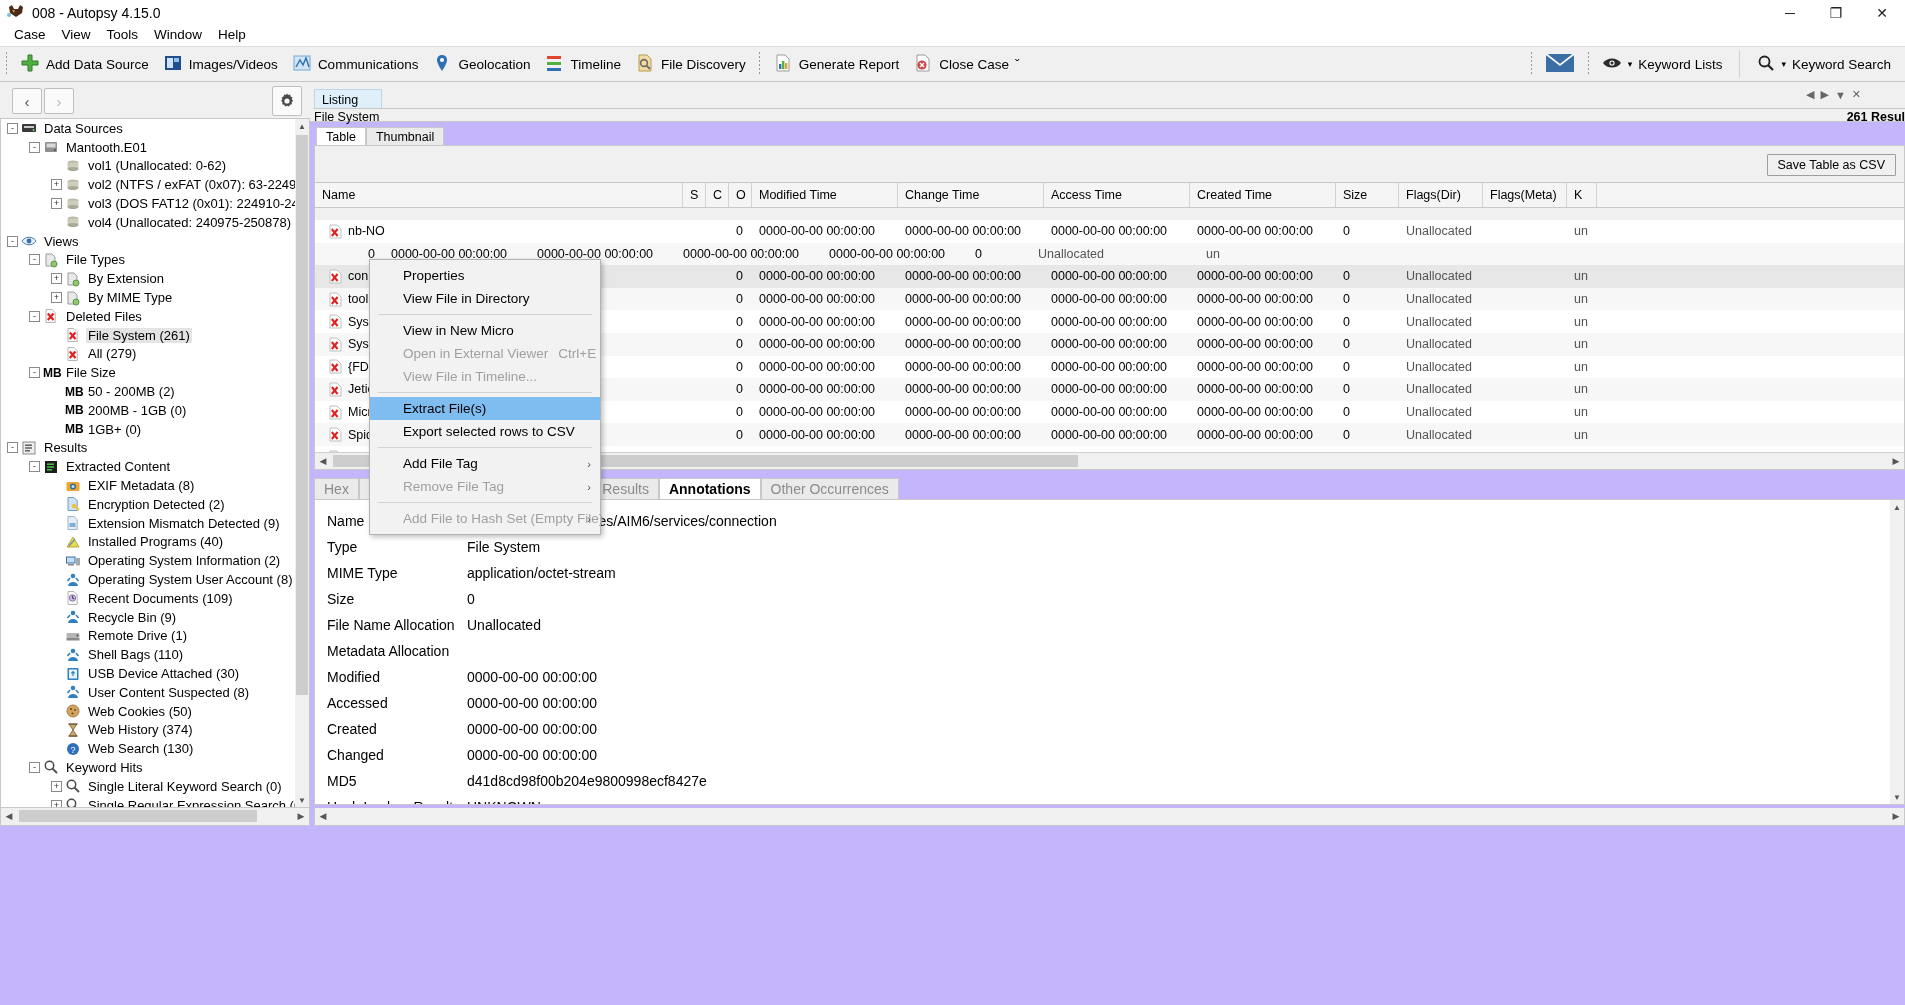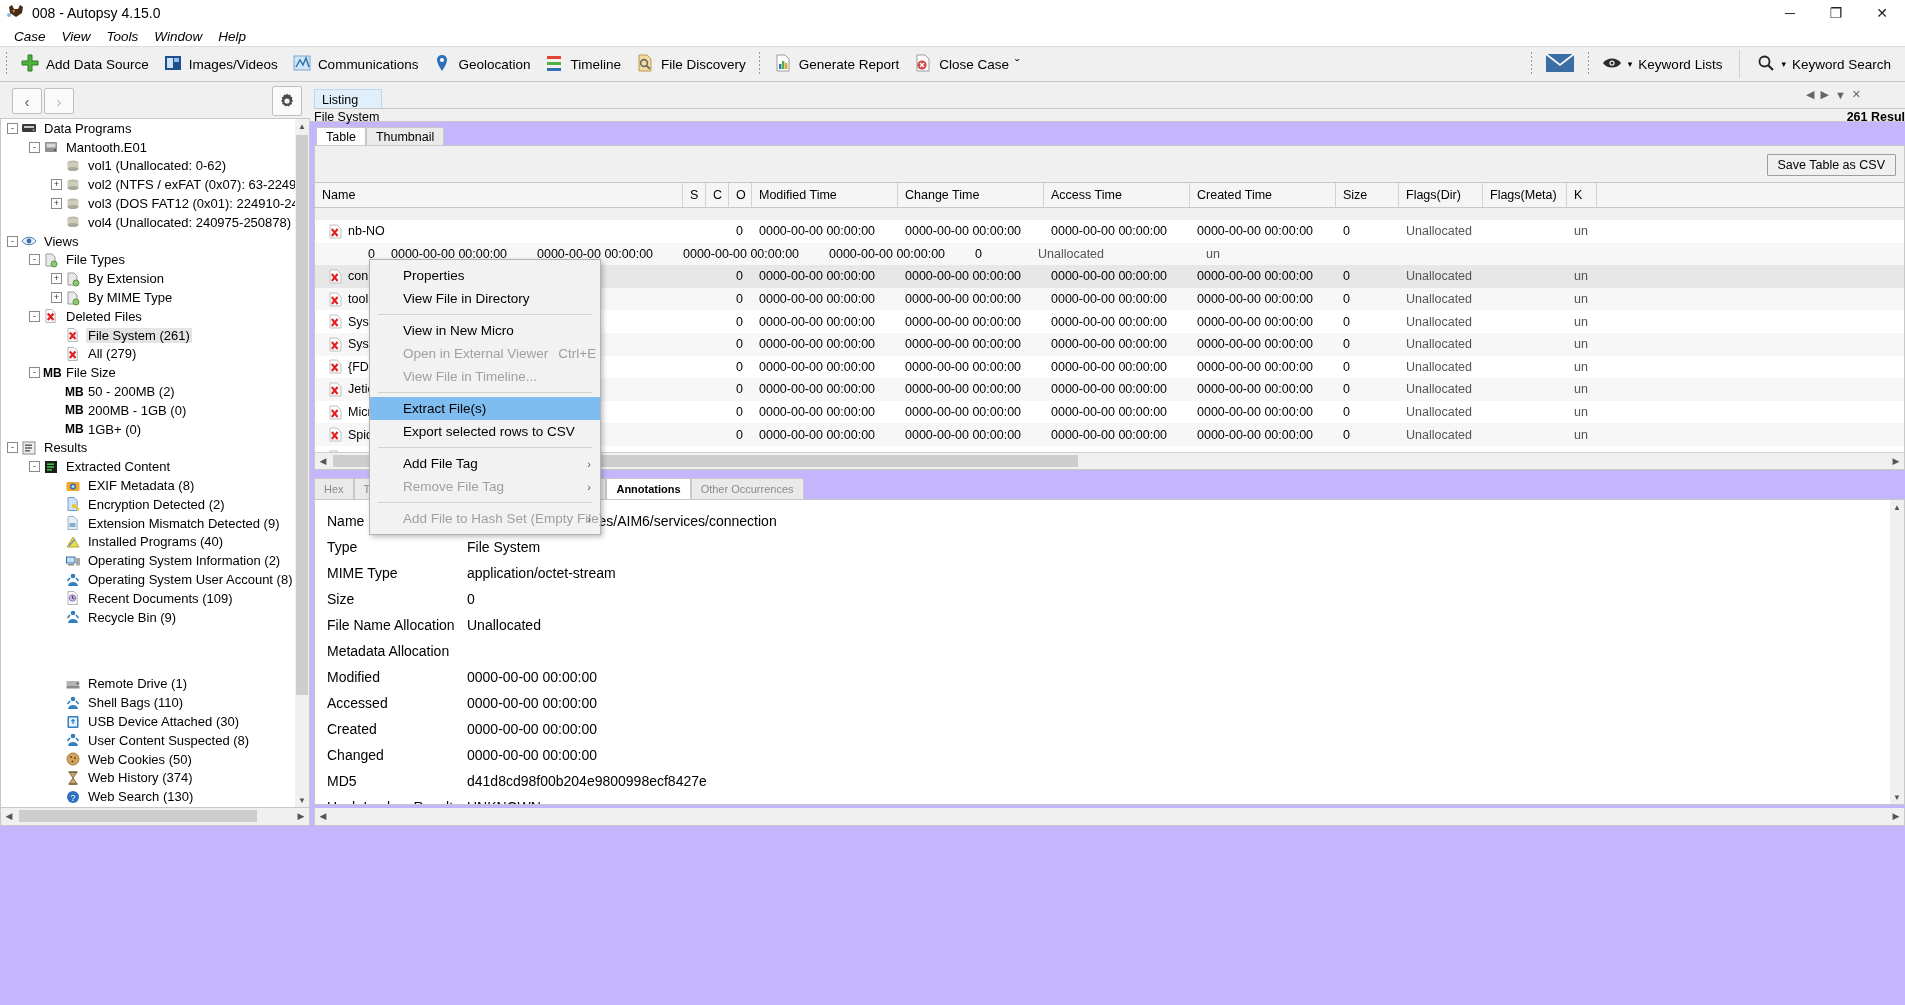--- a/index.html
+++ b/index.html
@@ -21,21 +21,21 @@
   }
   .titlebar .tb-icon { width: 20px; height: 18px; margin-left: 6px; margin-right: 6px; position: relative; }
   .titlebar .tb-title { font-size: 14px; color: #000; }
   .win-btns { position: absolute; right: 0; top: 0; height: 26px; display: flex; }
   .win-btn { width: 46px; height: 26px; display: flex; align-items: center; justify-content: center;
              font-size: 14px; color: #222; }
 
   
   .menubar {
     position: absolute; left: 0; top: 26px; width: 1905px; height: 20px;
-    background: #ffffff; display: flex; align-items: center; padding-left: 6px; font-style: italic;
+    background: #ffffff; display: flex; padding-left: 6px;
   }
   .menubar .mi { padding: 1px 8px; font-size: 13.5px; color: #000; }
 
   
   .toolbar {
     position: absolute; left: 0; top: 46px; width: 1905px; height: 36px;
     background: #f0f0f0; border-top: 1px solid #dcdcdc; border-bottom: 1px solid #c8c8c8;
     display: flex; align-items: center;
   }
   .tb-item { display: flex; align-items: center; height: 34px; padding: 0 7px; gap: 6px; }
@@ -142,21 +142,21 @@
   .grid-hscroll {
     position: absolute; left: 0; bottom: 0; width: 100%; height: 17px; background: #f0f0f0;
     border-top: 1px solid #d0d0d0;
   }
   .grid-hscroll .gha { position: absolute; top: 0; width: 16px; height: 16px;
       display: flex; align-items: center; justify-content: center; font-size: 9px; color: #555; }
   .grid-hscroll .thumb { position: absolute; top: 2px; left: 18px; width: 745px; height: 12px; background: #cdcdcd; }
 
   
   .detail-tabs { position: absolute; left: 314px; top: 478px; display: flex; }
-  .dtab { height: 21px; padding: 0 9px; font-size: 11px; display: flex; align-items: center;
+  .dtab { height: 21px; padding: 0 9px; font-size: 14px; display: flex; align-items: center;
           border: 1px solid #c8c8c8; border-bottom: none; background: #eaeaea; color: #8b8b8b; }
   .dtab.active { background: #ffffff; color: #000; font-weight: bold; }
   .detail-panel {
     position: absolute; left: 314px; top: 499px; width: 1591px; height: 306px;
     background: #ffffff; border: 1px solid #c8c8c8; overflow: hidden;
   }
   .drow { display: flex; height: 26px; align-items: center; font-size: 14px; }
   .dkey { width: 152px; padding-left: 12px; }
   .dval { flex: 1; }
   .detail-vscroll { position: absolute; right: 0; top: 0; width: 14px; height: 100%; background: #f0f0f0; }
@@ -354,21 +354,21 @@
 
   <div class="tree-panel">
     <div class="tree-inner" id="tree-inner">
         <div class="tnode" style="padding-left: 6px;">
           <span class="exp">-</span>
           <span class="ticon"><svg width="16" height="16" viewBox="0 0 16 16">
               <rect x="1" y="4" width="14" height="8" rx="1" fill="#3a3a3a"></rect>
               <rect x="3" y="6" width="10" height="2" fill="#c9c9c9"></rect>
               <circle cx="12.5" cy="10" r="1" fill="#7ec97e"></circle>
             </svg></span>
-          <span class="tlabel">Data Programs</span>
+          <span class="tlabel">Data Sources</span>
         </div>
         <div class="tnode" style="padding-left: 28px;">
           <span class="exp">-</span>
           <span class="ticon"><svg width="16" height="16" viewBox="0 0 16 16">
               <rect x="2" y="3" width="12" height="10" rx="1" fill="#8f8f8f"></rect>
               <rect x="3.5" y="4.5" width="9" height="4" fill="#d8d8d8"></rect>
               <circle cx="12" cy="11" r="1" fill="#4a4a4a"></circle>
             </svg></span>
           <span class="tlabel">Mantooth.E01</span>
         </div>
@@ -568,21 +568,21 @@
         </div>
         <div class="tnode" style="padding-left: 50px;">
           <span class="exp none"></span>
           <span class="ticon"><svg width="16" height="16" viewBox="0 0 16 16">
               <circle cx="8" cy="4" r="2.3" fill="#2f7fc1"></circle>
               <path d="M3 14 C3.5 8.5, 12.5 8.5, 13 14 Z" fill="#2f7fc1"></path>
               <path d="M2.5 9 L5 6 M13.5 9 L11 6" stroke="#2f7fc1" stroke-width="1.6"></path>
             </svg></span>
           <span class="tlabel">Recycle Bin (9)</span>
         </div>
-        <div class="tnode" style="padding-left: 50px; margin-top: 48px;">
+        <div class="tnode" style="padding-left: 50px;">
           <span class="exp none"></span>
           <span class="ticon"><svg width="16" height="16" viewBox="0 0 16 16">
               <rect x="1.5" y="5" width="13" height="5" rx="1" fill="#b5b5b5"></rect>
               <rect x="1.5" y="10" width="13" height="2.5" fill="#8a8a8a"></rect>
               <circle cx="12.5" cy="7.5" r="1" fill="#4a4a4a"></circle>
             </svg></span>
           <span class="tlabel">Remote Drive (1)</span>
         </div>
         <div class="tnode" style="padding-left: 50px;">
           <span class="exp none"></span>

